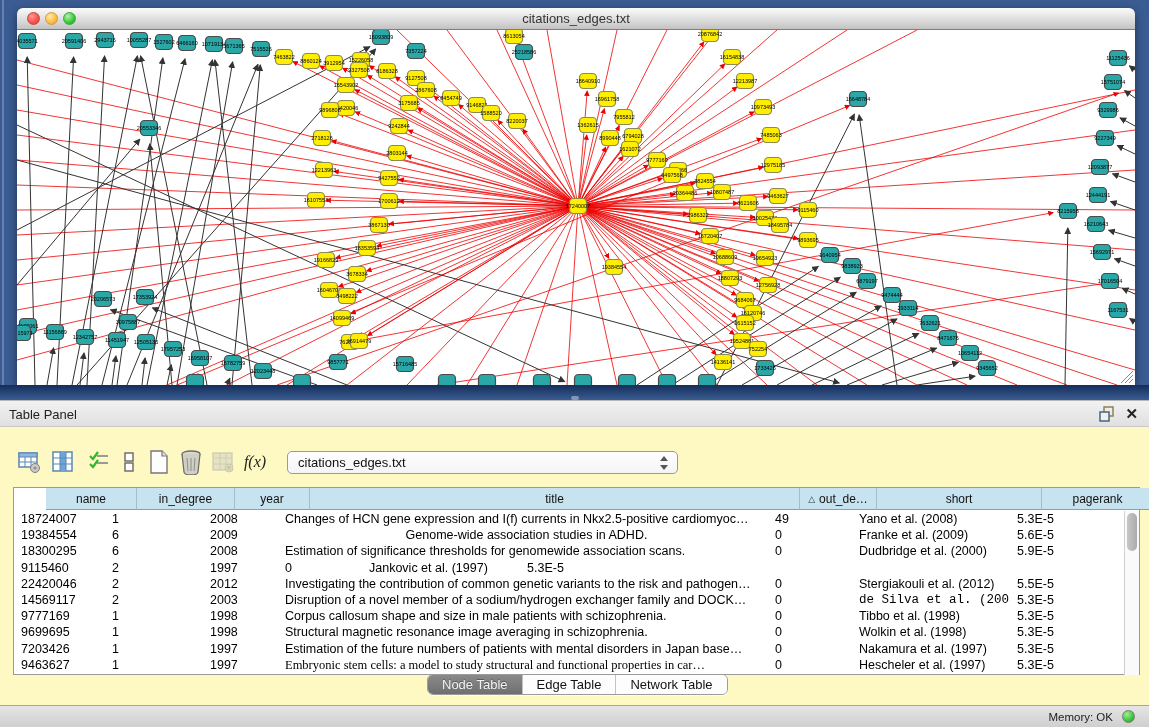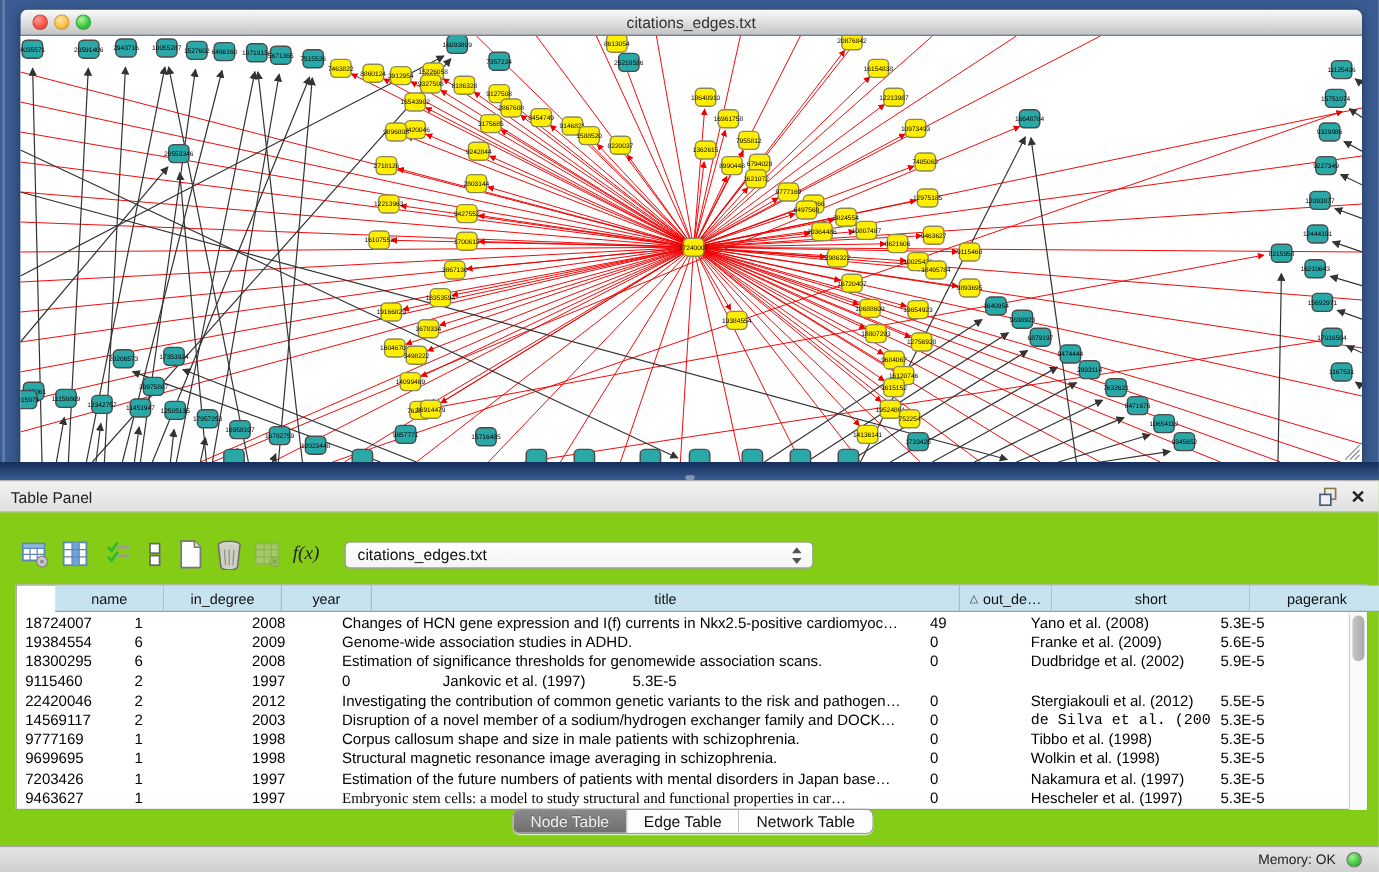--- a/index.html
+++ b/index.html
@@ -21,21 +21,21 @@
   #tl-min   { left:28px; background:radial-gradient(circle at 35% 30%, #ffe9a8, #fdbc40 60%, #dd9e23); border:1px solid #cf9f37;}
   #tl-zoom  { left:46px; background:radial-gradient(circle at 35% 30%, #b6f2a4, #37c63c 60%, #1fa32a); border:1px solid #35a93a;}
   #graph-canvas { position:absolute; left:0; top:22px; background:#ffffff; }
   #band { position:absolute; left:0; top:385px; width:1149px; height:15px;
     background:linear-gradient(#142e5a,#3a5c92); }
   #splitter-dot { position:absolute; left:571px; top:396px; width:8px; height:4px;
     border-radius:2px; background:#9fb2cf; opacity:.7; }
 
   
   #table-panel { position:absolute; left:0; top:400px; width:1149px; height:305px;
-    background:#84cc16; border-top:1px solid #b6b6b6; }
+    background:#fef9c3; border-top:1px solid #b6b6b6; }
   #panel-header { position:absolute; left:0; top:0; width:100%; height:26px;
     background:linear-gradient(#f2f2f2,#e0e0e0); border-bottom:1px solid #c9c9c9; }
   #panel-title { position:absolute; left:9px; top:6px; font-size:13px; color:#222; }
   #float-icon { position:absolute; right:34px; top:5px; width:16px; height:16px; cursor:pointer;}
   #close-icon { position:absolute; right:11px; top:4px; font-size:15px; font-weight:bold; color:#222; cursor:pointer;}
 
   .tool-btn { position:absolute; top:46px; width:30px; height:30px; border:none; background:transparent;
     display:flex; align-items:center; justify-content:center; cursor:pointer;}
   .tool-btn.disabled { opacity:.45; }
   #fx-label { font-family:"Liberation Serif", serif; font-style:italic; font-size:16px; color:#222; }
@@ -901,32 +901,32 @@
           <div class="cell" style="width: 75px;">2008</div>
           <div class="cell" style="width: 490px;">Changes of HCN gene expression and I(f) currents in Nkx2.5-positive cardiomyoc…</div>
           <div class="cell" style="width: 77px;">49</div>
           <div class="cell short-col" style="width: 165px;">Yano et al. (2008)</div>
           <div class="cell" style="width: 112px;">5.3E-5</div>
         </div>
         <div class="trow">
           <div class="cell" style="width: 91px;">19384554</div>
           <div class="cell" style="width: 98px;">6</div>
           <div class="cell" style="width: 75px;">2009</div>
-          <div class="cell" style="width: 490px;">Genome-wide association studies in ADHD.</div>
+          <div class="cell" style="width: 490px; text-align: center;">Genome-wide association studies in ADHD.</div>
           <div class="cell" style="width: 77px;">0</div>
           <div class="cell short-col" style="width: 165px;">Franke et al. (2009)</div>
           <div class="cell" style="width: 112px;">5.6E-5</div>
         </div>
         <div class="trow">
           <div class="cell" style="width: 91px;">18300295</div>
           <div class="cell" style="width: 98px;">6</div>
           <div class="cell" style="width: 75px;">2008</div>
           <div class="cell" style="width: 490px;">Estimation of significance thresholds for genomewide association scans.</div>
           <div class="cell" style="width: 77px;">0</div>
-          <div class="cell short-col" style="width: 165px;">Dudbridge et al. (2002)</div>
+          <div class="cell short-col" style="width: 165px;">Dudbridge et al. (2000)</div>
           <div class="cell" style="width: 112px;">5.9E-5</div>
         </div>
         <div class="trow">
           <div class="cell" style="width: 91px;">9115460</div>
           <div class="cell" style="width: 98px;">2</div>
           <div class="cell" style="width: 75px;">1997</div>
           <div class="cell" style="width: 77px;">0</div>
           <div class="cell short-col" style="width: 165px;">Jankovic et al. (1997)</div>
           <div class="cell" style="width: 112px;">5.3E-5</div>
         </div>

